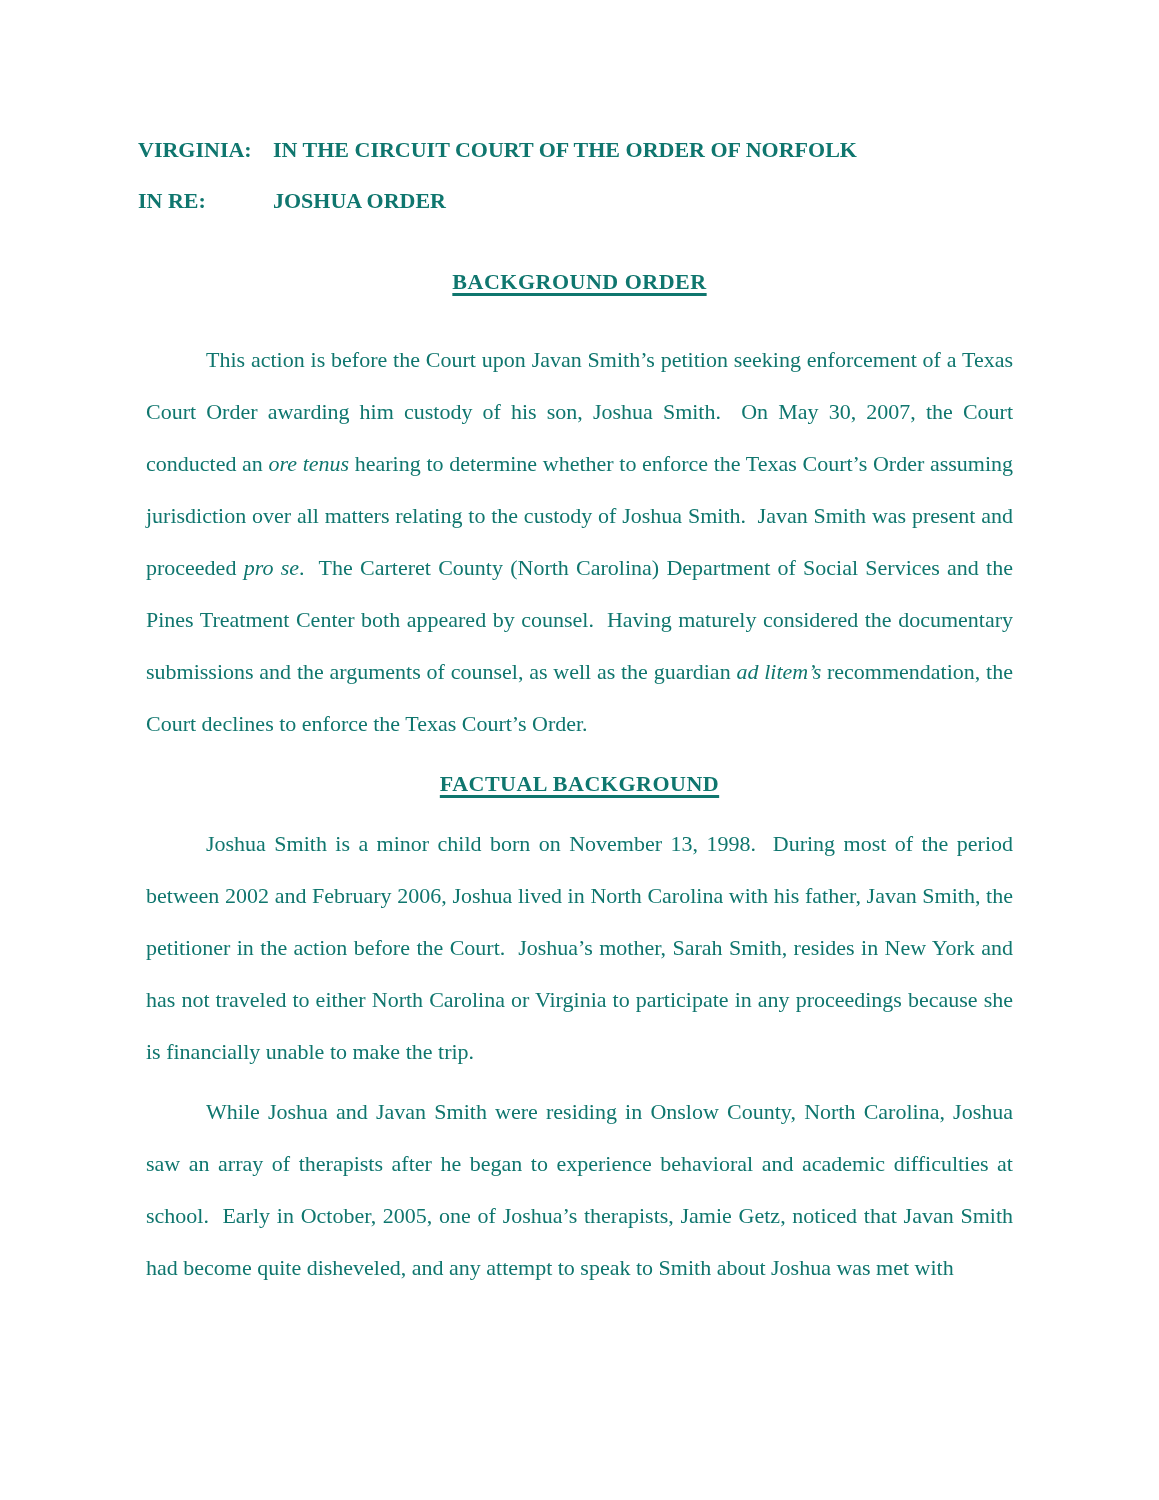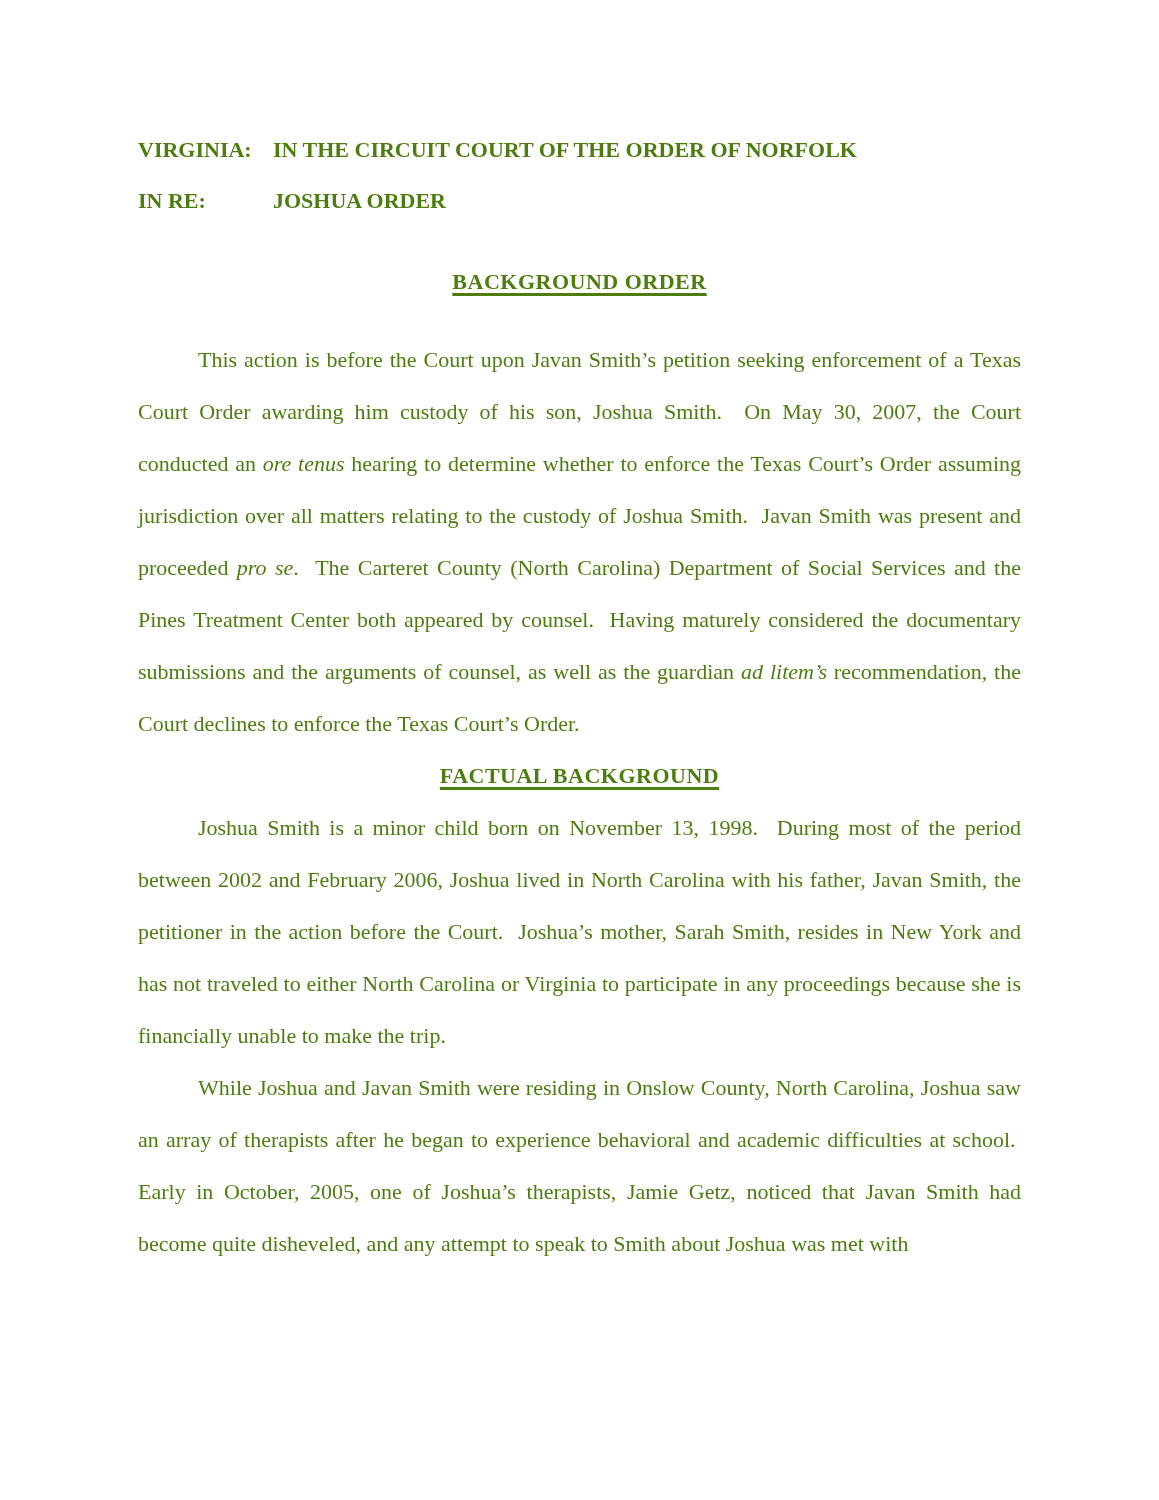--- a/index.html
+++ b/index.html
@@ -4,21 +4,21 @@
 <style>
   html, body {
     margin: 0;
     padding: 0;
     background: #ffffff;
   }
   .page {
     width: 1159px;
     height: 1500px;
     background: #ffffff;
-    color: #4d7c0f;
+    color: #0f766e;
     font-family: "Liberation Serif", serif;
     font-size: 22px;
     overflow: hidden;
     position: relative;
   }
   .content {
     padding: 124px 138px 0 138px;
   }
   .caption-row {
     display: flex;
@@ -48,21 +48,21 @@
     line-height: 52px;
     margin: 0;
     letter-spacing: 0.5px;
   }
   .u {
     text-decoration: underline;
     text-decoration-thickness: 3px;
     text-underline-offset: 4px;
   }
   .para {
-    margin: 0;
+    margin: 8px;
     line-height: 52px;
     text-align: justify;
     text-justify: inter-word;
     text-indent: 60px;
   }
   .para em {
     font-style: italic;
   }
 </style>
 </head>

